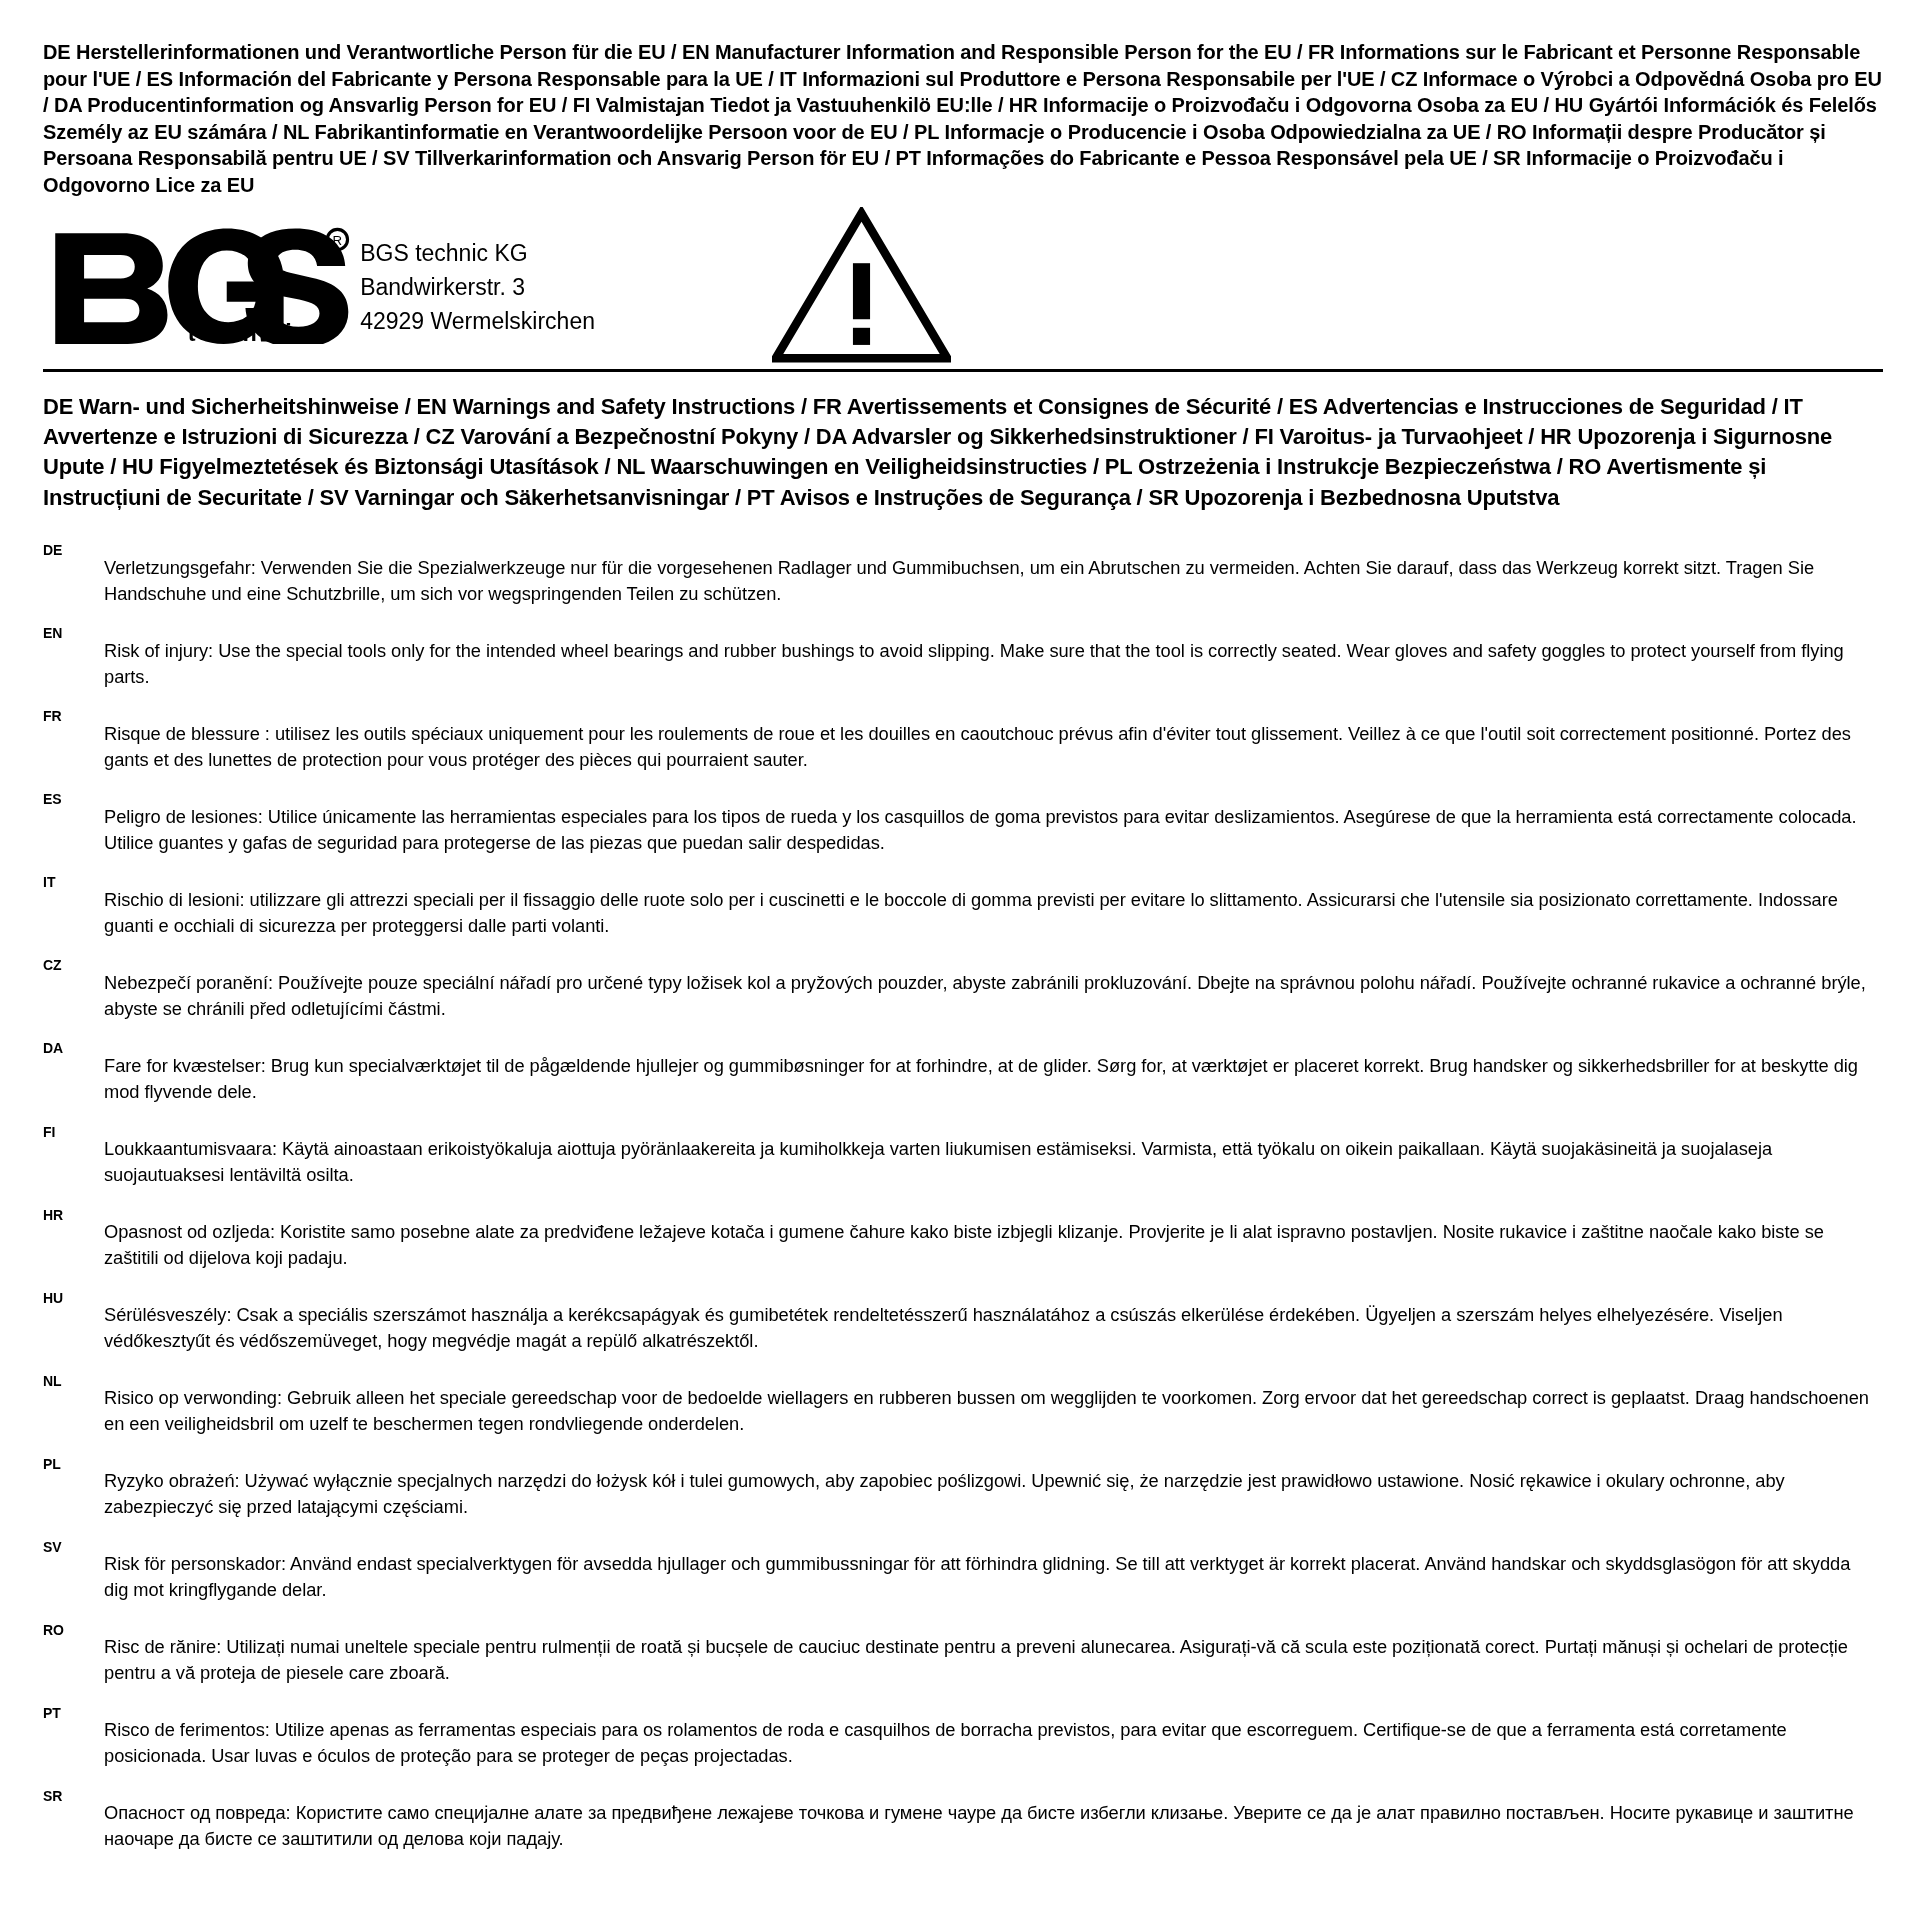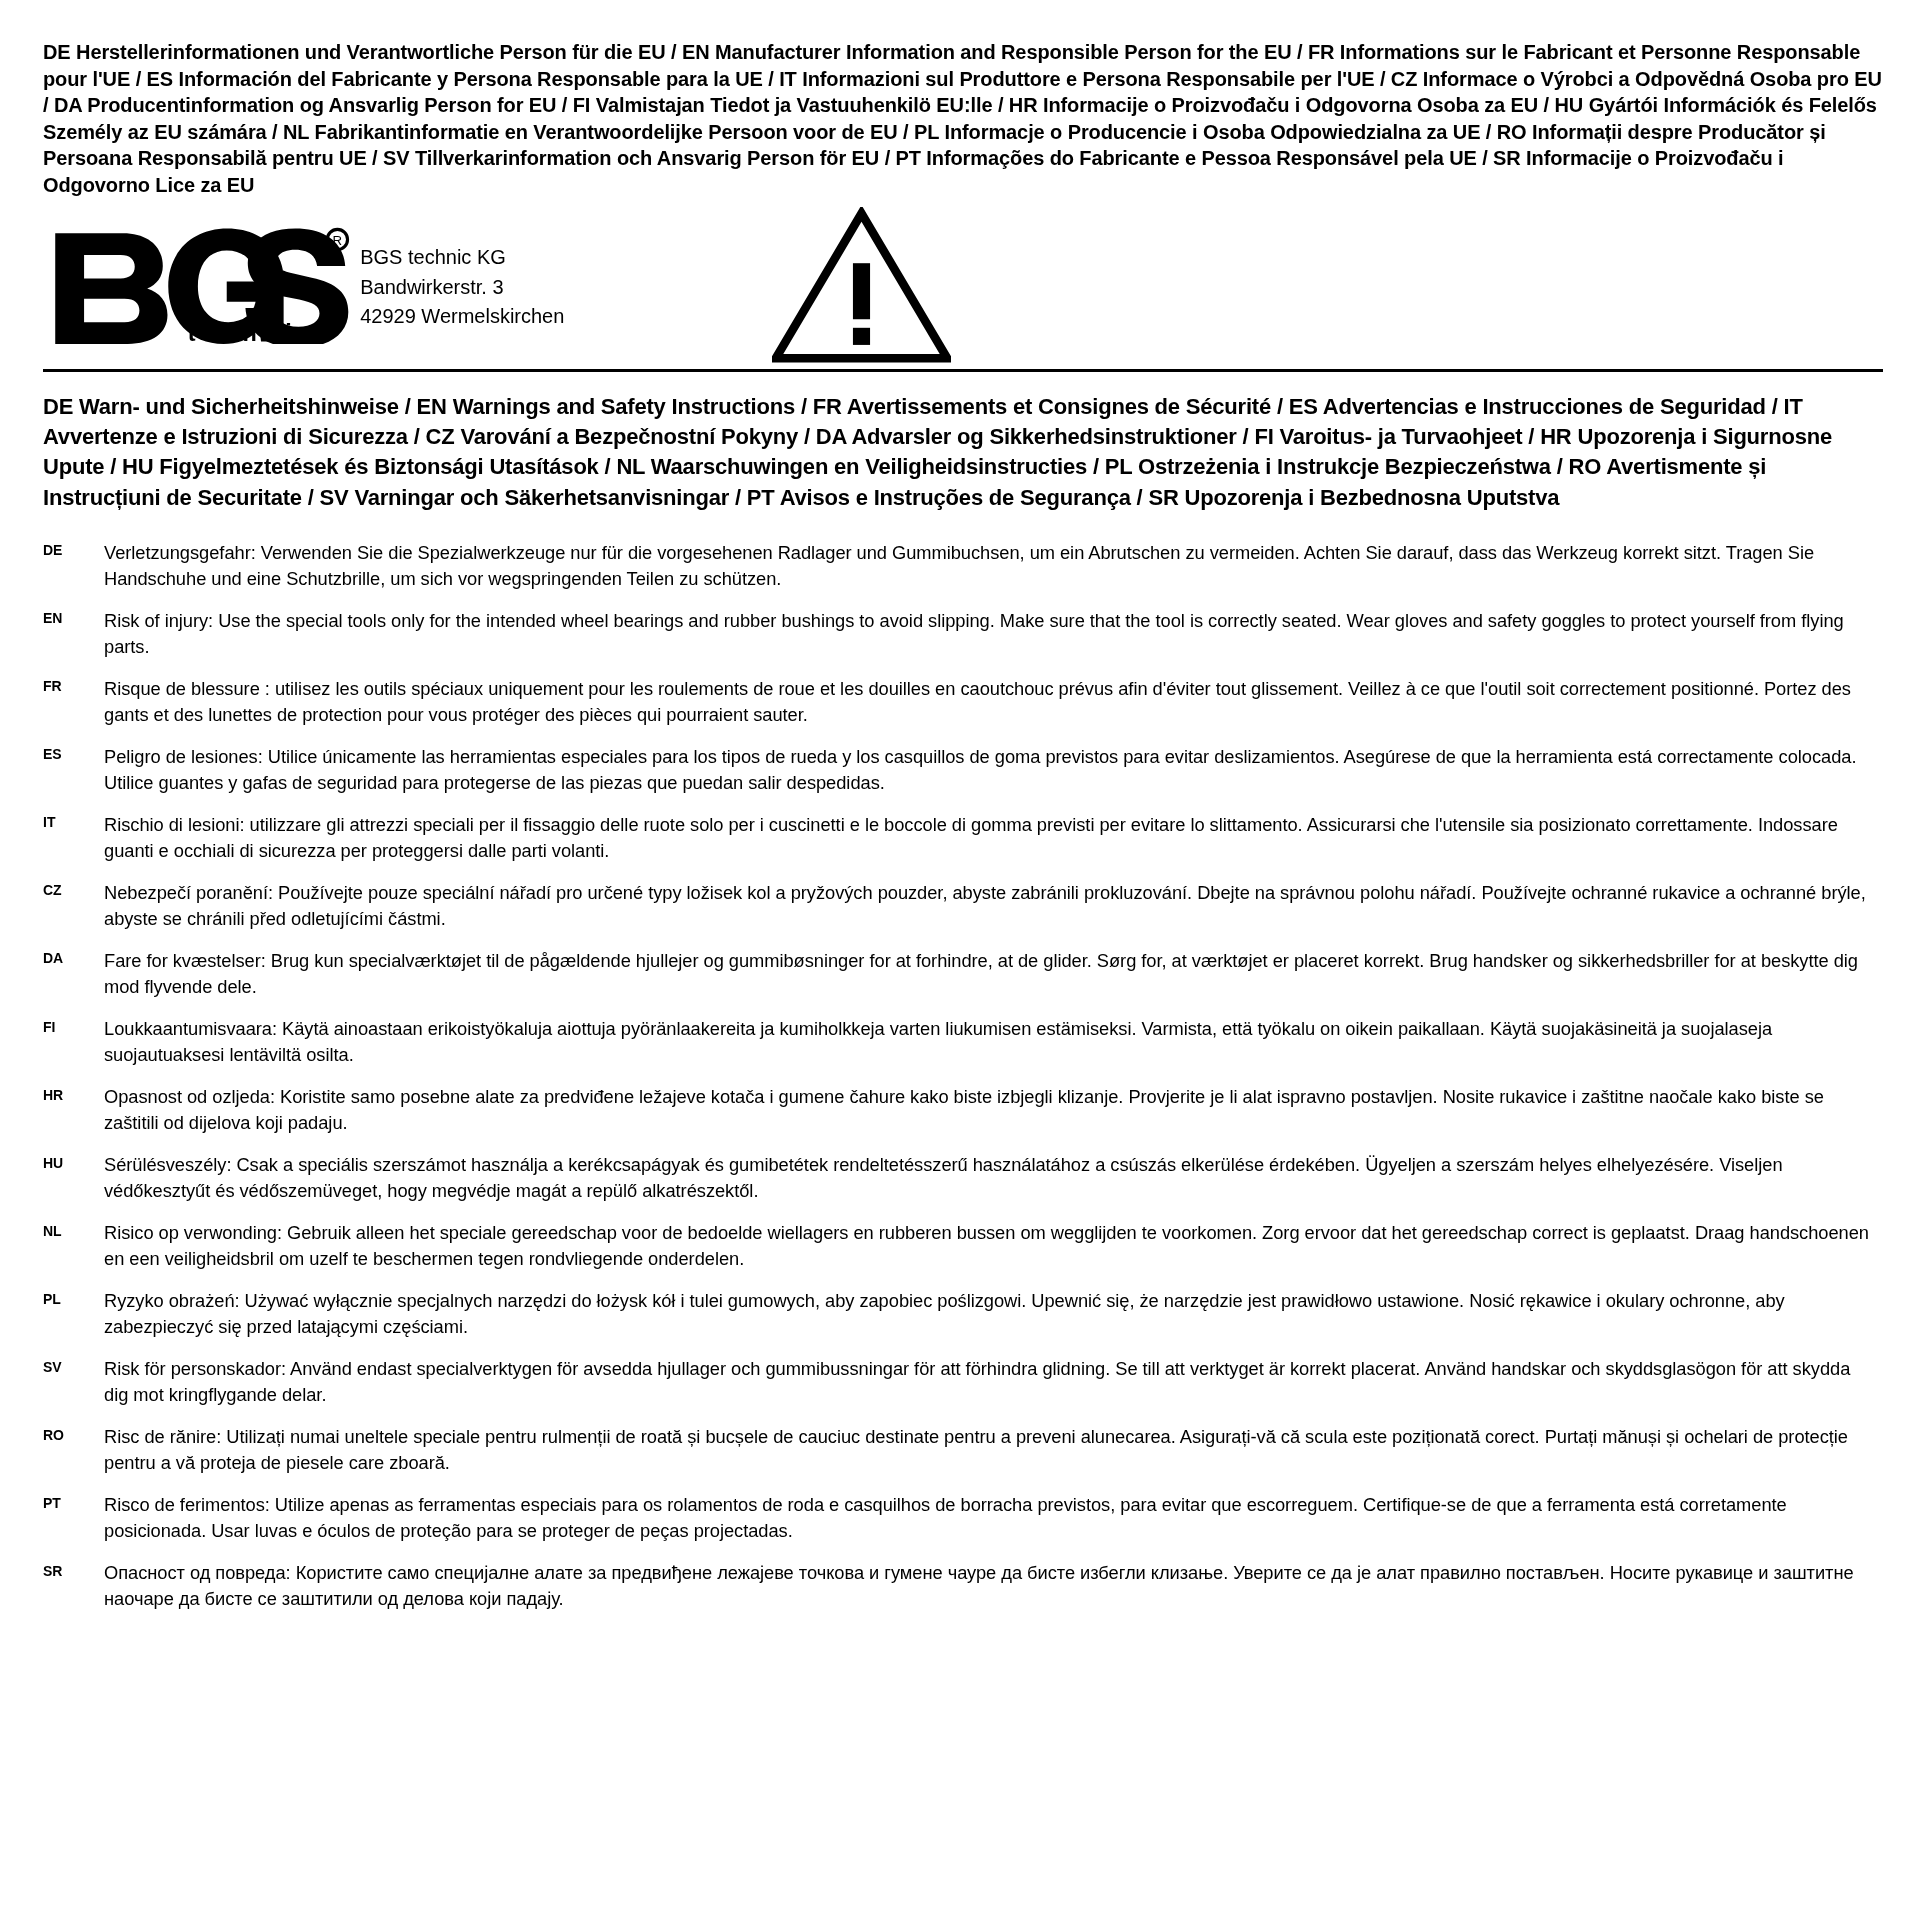--- a/index.html
+++ b/index.html
@@ -43,21 +43,21 @@
   }
   .logo-wrap {
     width: 311px;
     flex: 0 0 311px;
     padding-left: 6.2px;
   }
   .logo-svg { display: block; }
 
   .addr-block {
     flex: 0 0 389px;
-    font-size: 20px;
+    font-size: 23px;
     line-height: 1.48;
     padding-top: 4.7px;
   }
   .tel-block {
     flex: 0 0 366px;
     font-size: 23px;
     line-height: 1.48;
     padding-top: 4.7px;
   }
   .web-block {
@@ -101,20 +101,21 @@
     font-weight: bold;
     line-height: 1.45;
     padding-top: 0.8px;
   }
   .lang-text {
     flex: 1 1 auto;
     font-size: 18.3px;
     line-height: 1.45;
     letter-spacing: -0.04px;
     max-width: 1767px;
+    margin-top: 15px;
   }
 </style>
 </head>
 <body>
 
 <div class="page">
 
   <div class="header-title">DE Herstellerinformationen und Verantwortliche Person für die EU  /  EN Manufacturer Information and Responsible Person for the EU  /  FR Informations sur le Fabricant et Personne Responsable pour l'UE  /  ES Información del Fabricante y Persona Responsable para la UE  /  IT Informazioni sul Produttore e Persona Responsabile per l'UE  /  CZ Informace o Výrobci a Odpovědná Osoba pro EU  /  DA Producentinformation og Ansvarlig Person for EU  /  FI Valmistajan Tiedot ja Vastuuhenkilö EU:lle  /  HR Informacije o Proizvođaču i Odgovorna Osoba za EU  /  HU Gyártói Információk és Felelős Személy az EU számára  /  NL Fabrikantinformatie en Verantwoordelijke Persoon voor de EU  /  PL Informacje o Producencie i Osoba Odpowiedzialna za UE  /  RO Informații despre Producător și Persoana Responsabilă pentru UE  /  SV Tillverkarinformation och Ansvarig Person för EU  /  PT Informações do Fabricante e Pessoa Responsável pela UE  /  SR Informacije o Proizvođaču i Odgovorno Lice za EU</div>
 
   <div class="company-band">

